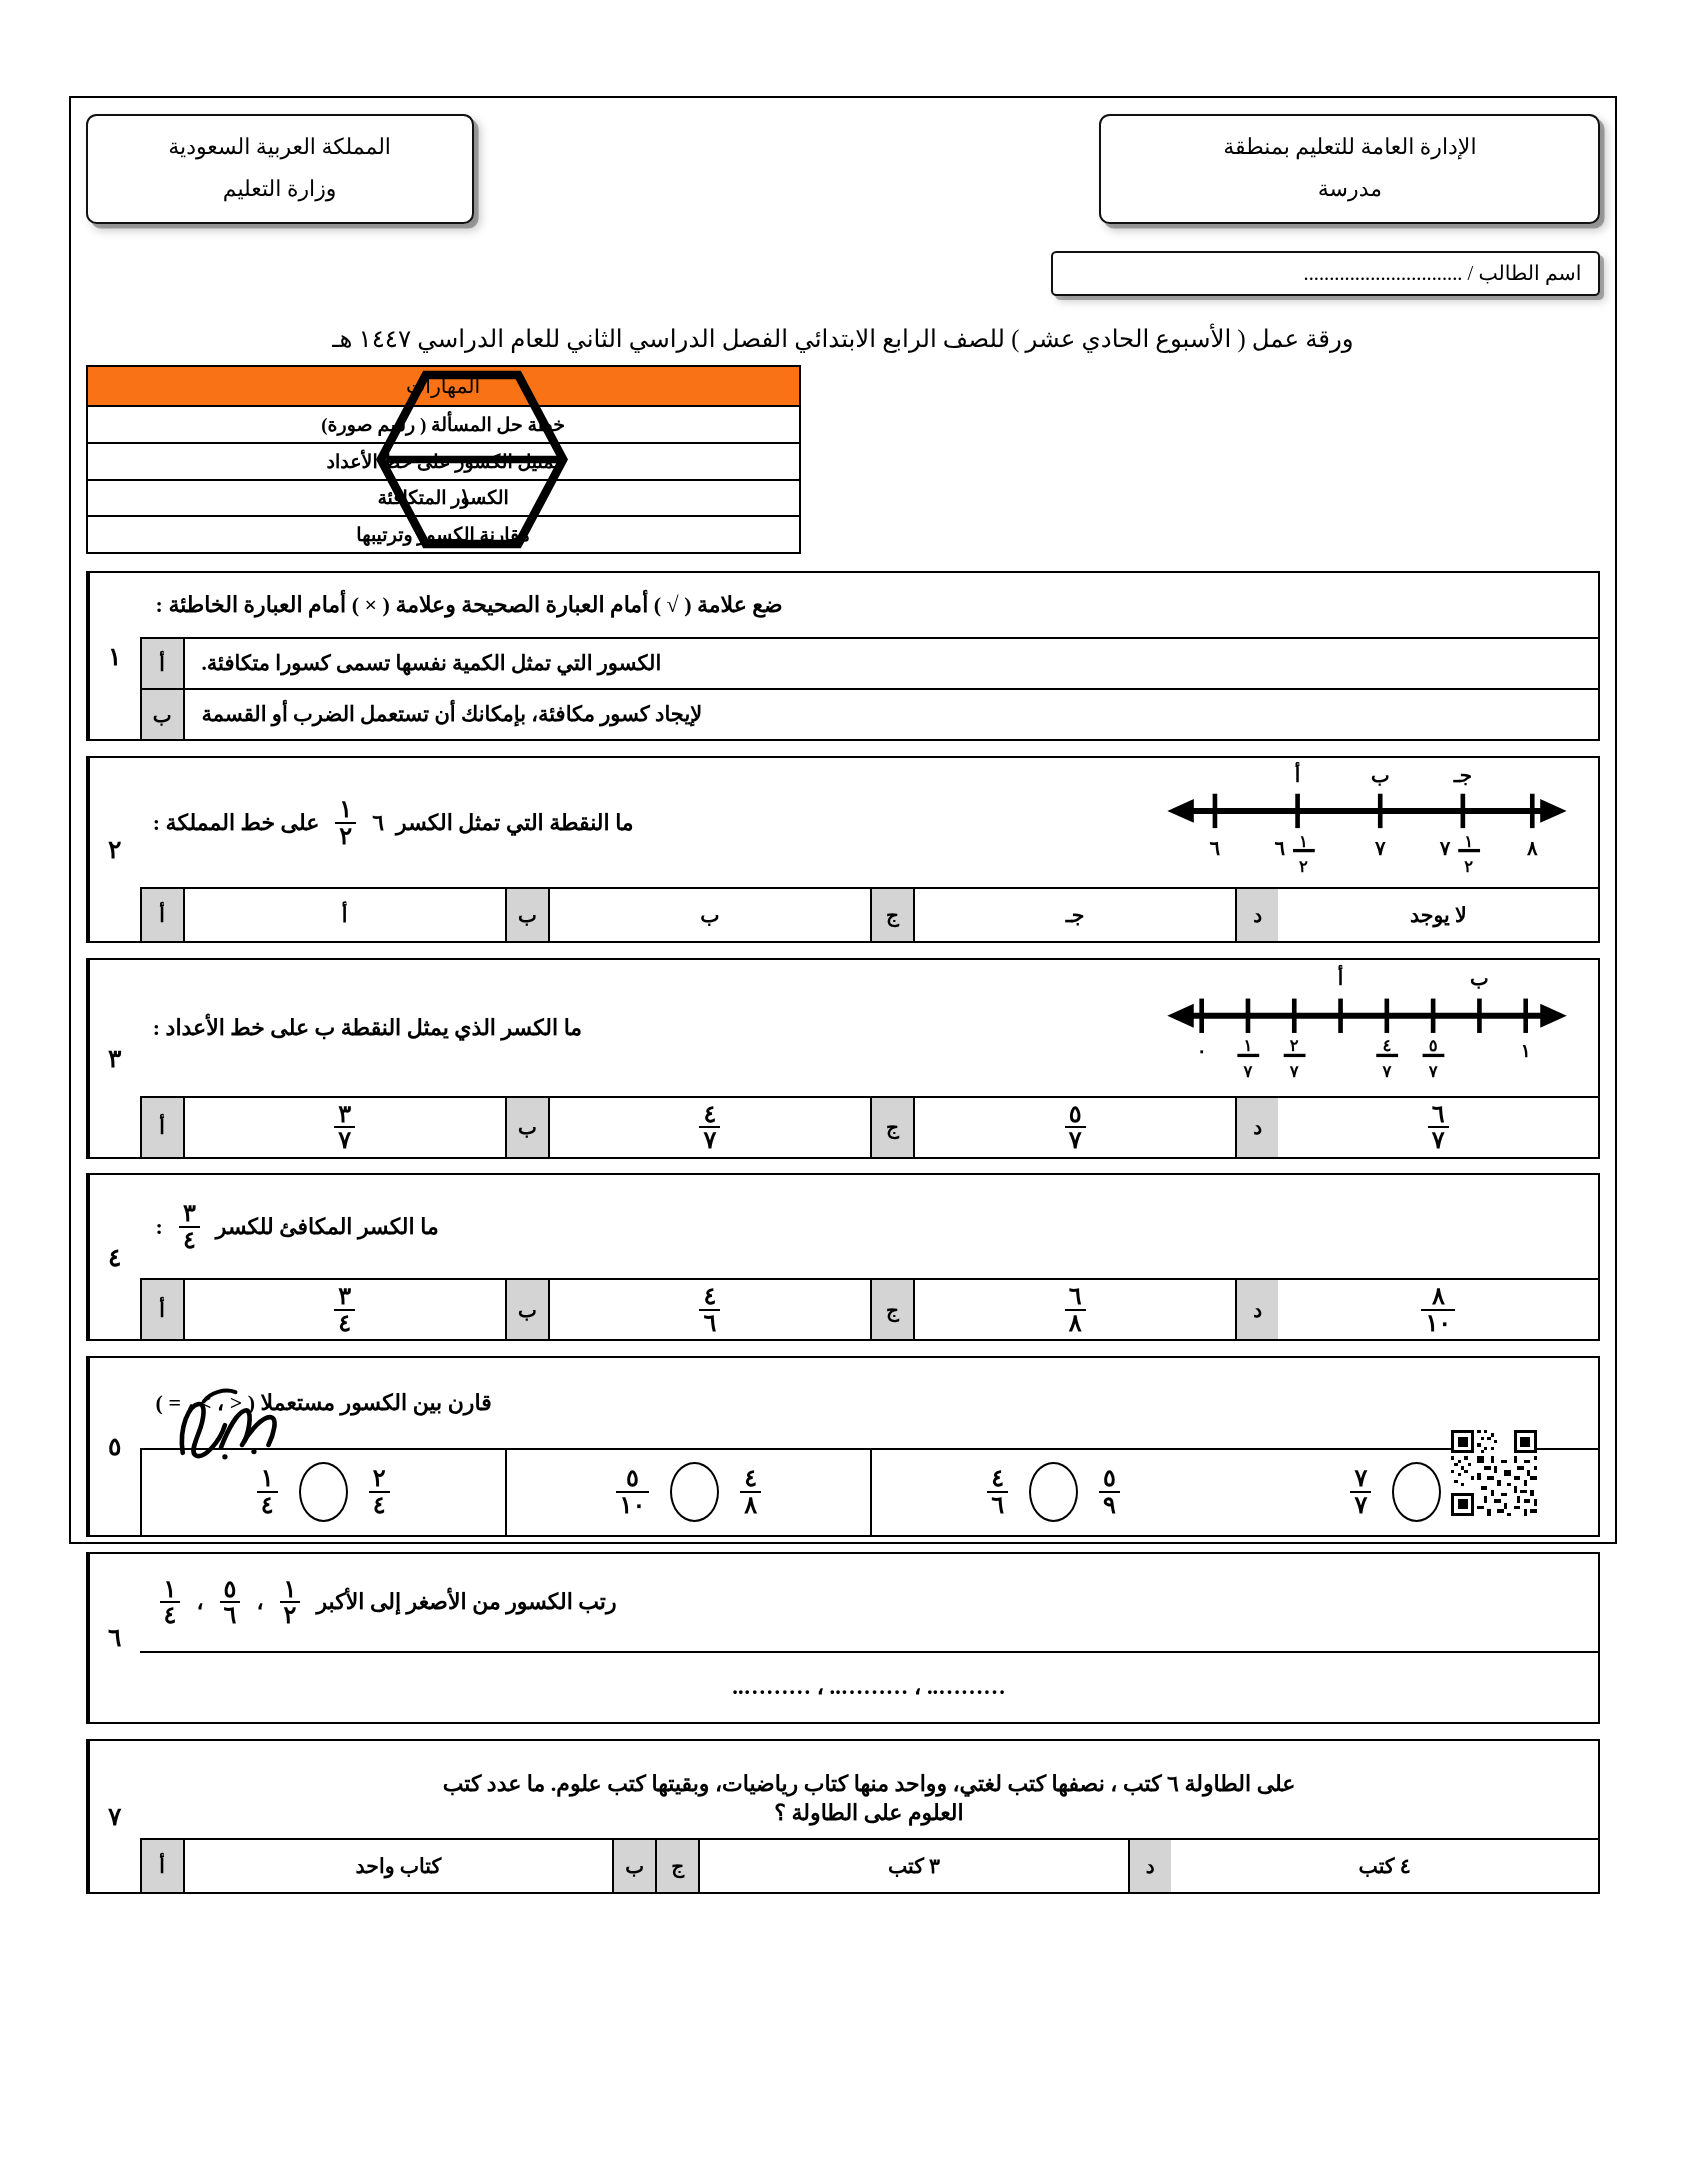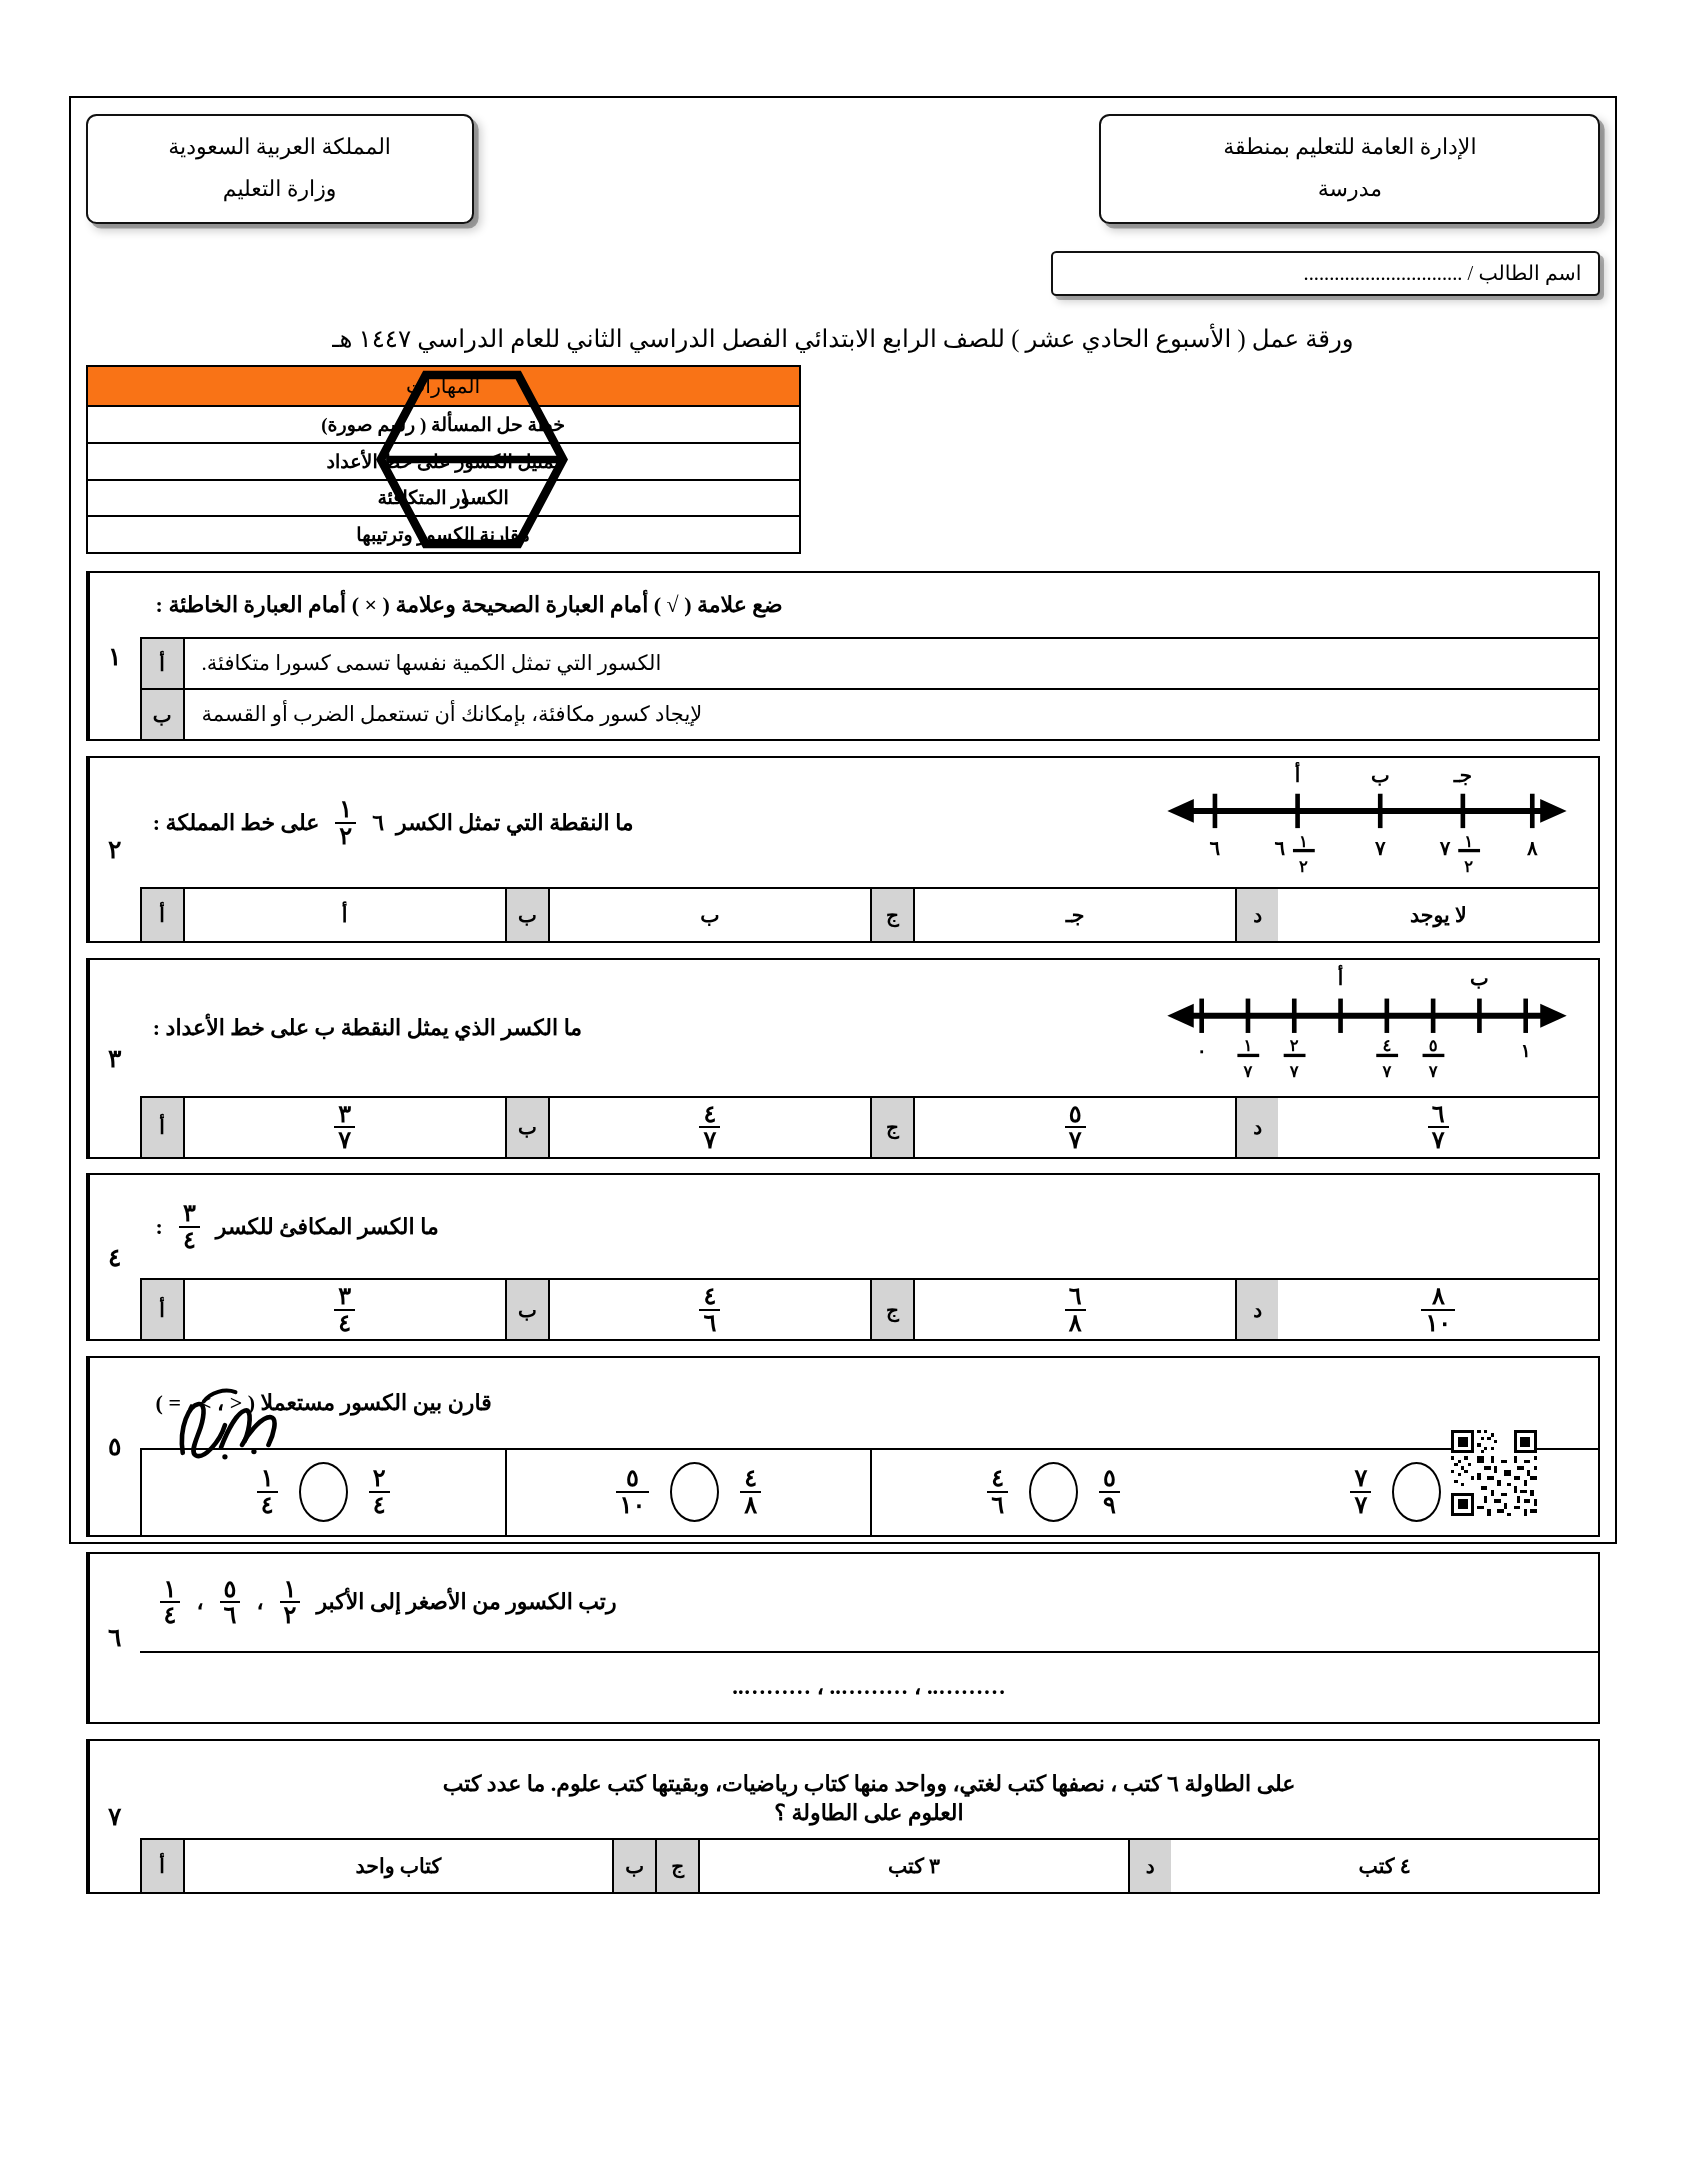--- a/index.html
+++ b/index.html
@@ -202,21 +202,21 @@
     width: 41px; flex: 0 0 41px;
     background: #d4d4d4;
     border-left: 2px solid #000;
     display: flex; align-items: center; justify-content: center;
     font-size: 20px; font-weight: bold;
   }
   .tf-text {
     flex: 1 1 auto;
     border-left: 2px solid #000;
     display: flex; align-items: center; justify-content: flex-end;
-    font-size: 21px; font-weight: normal;
+    font-size: 21px; font-weight: bold;
     padding: 6px 17px;
     direction: rtl;
   }
   .tf-blank { width: 132px; flex: 0 0 132px; }
 
   
   .frac {
     display: inline-flex;
     flex-direction: column;
     align-items: center;

